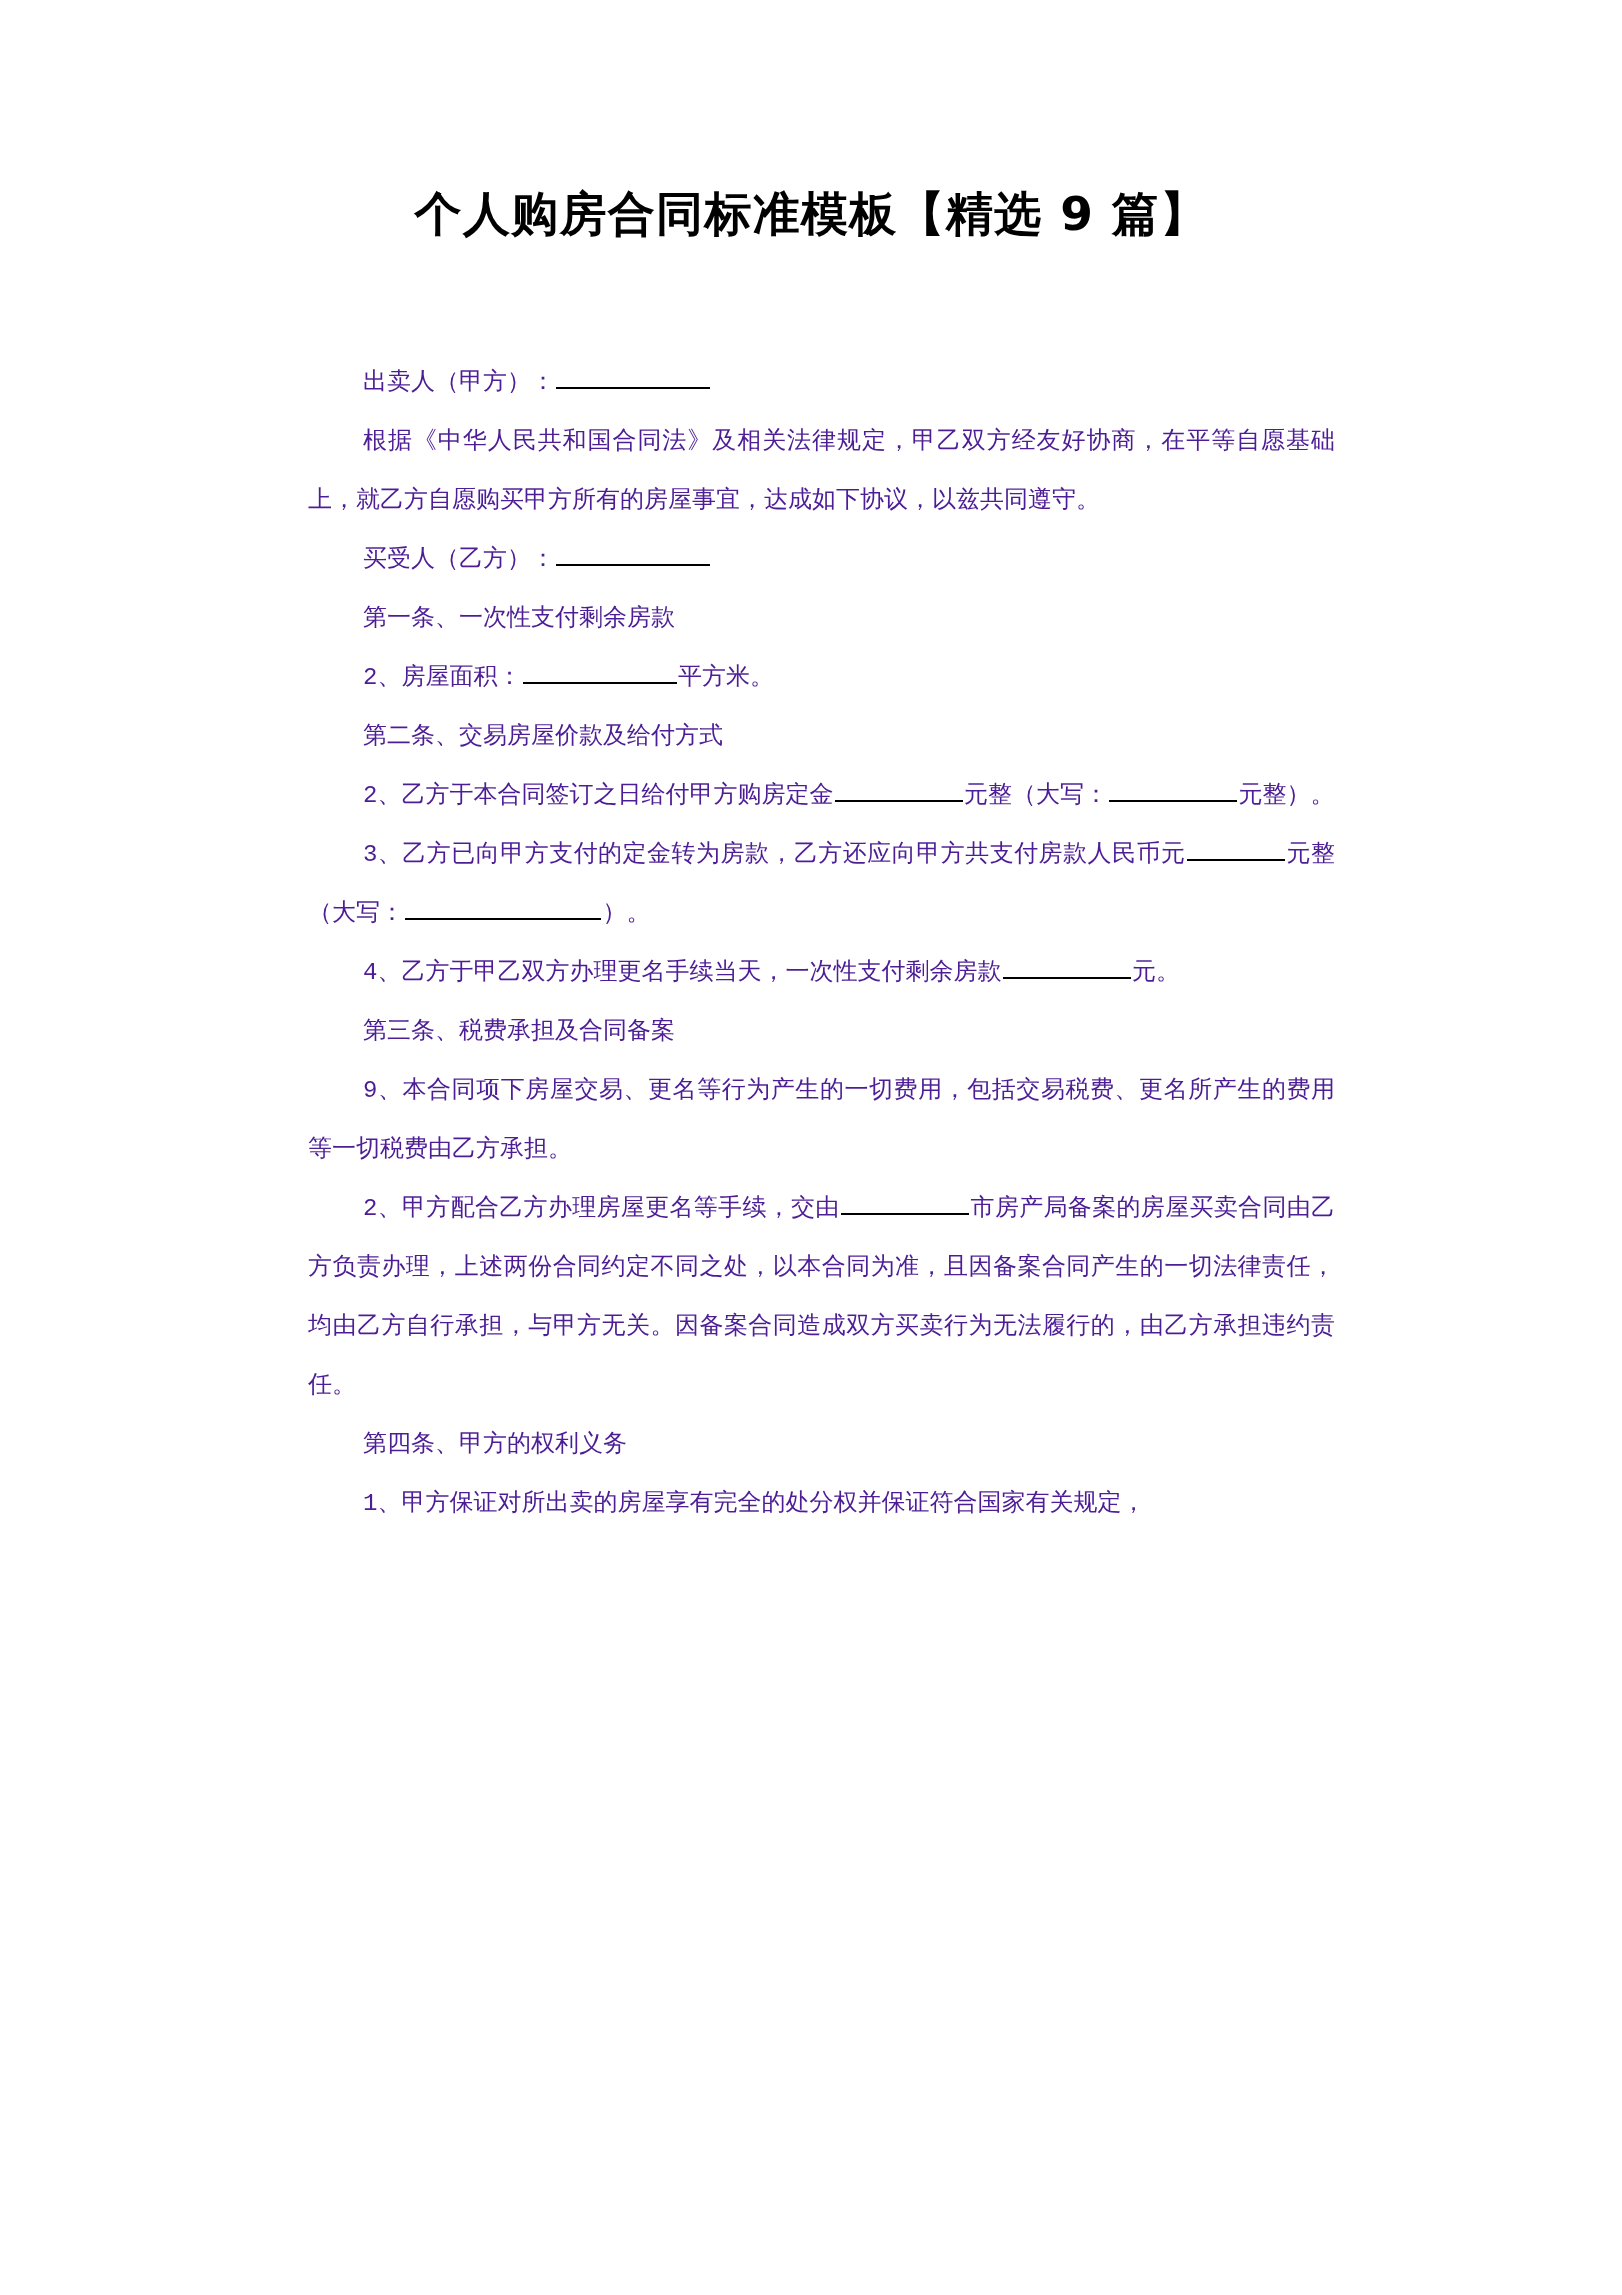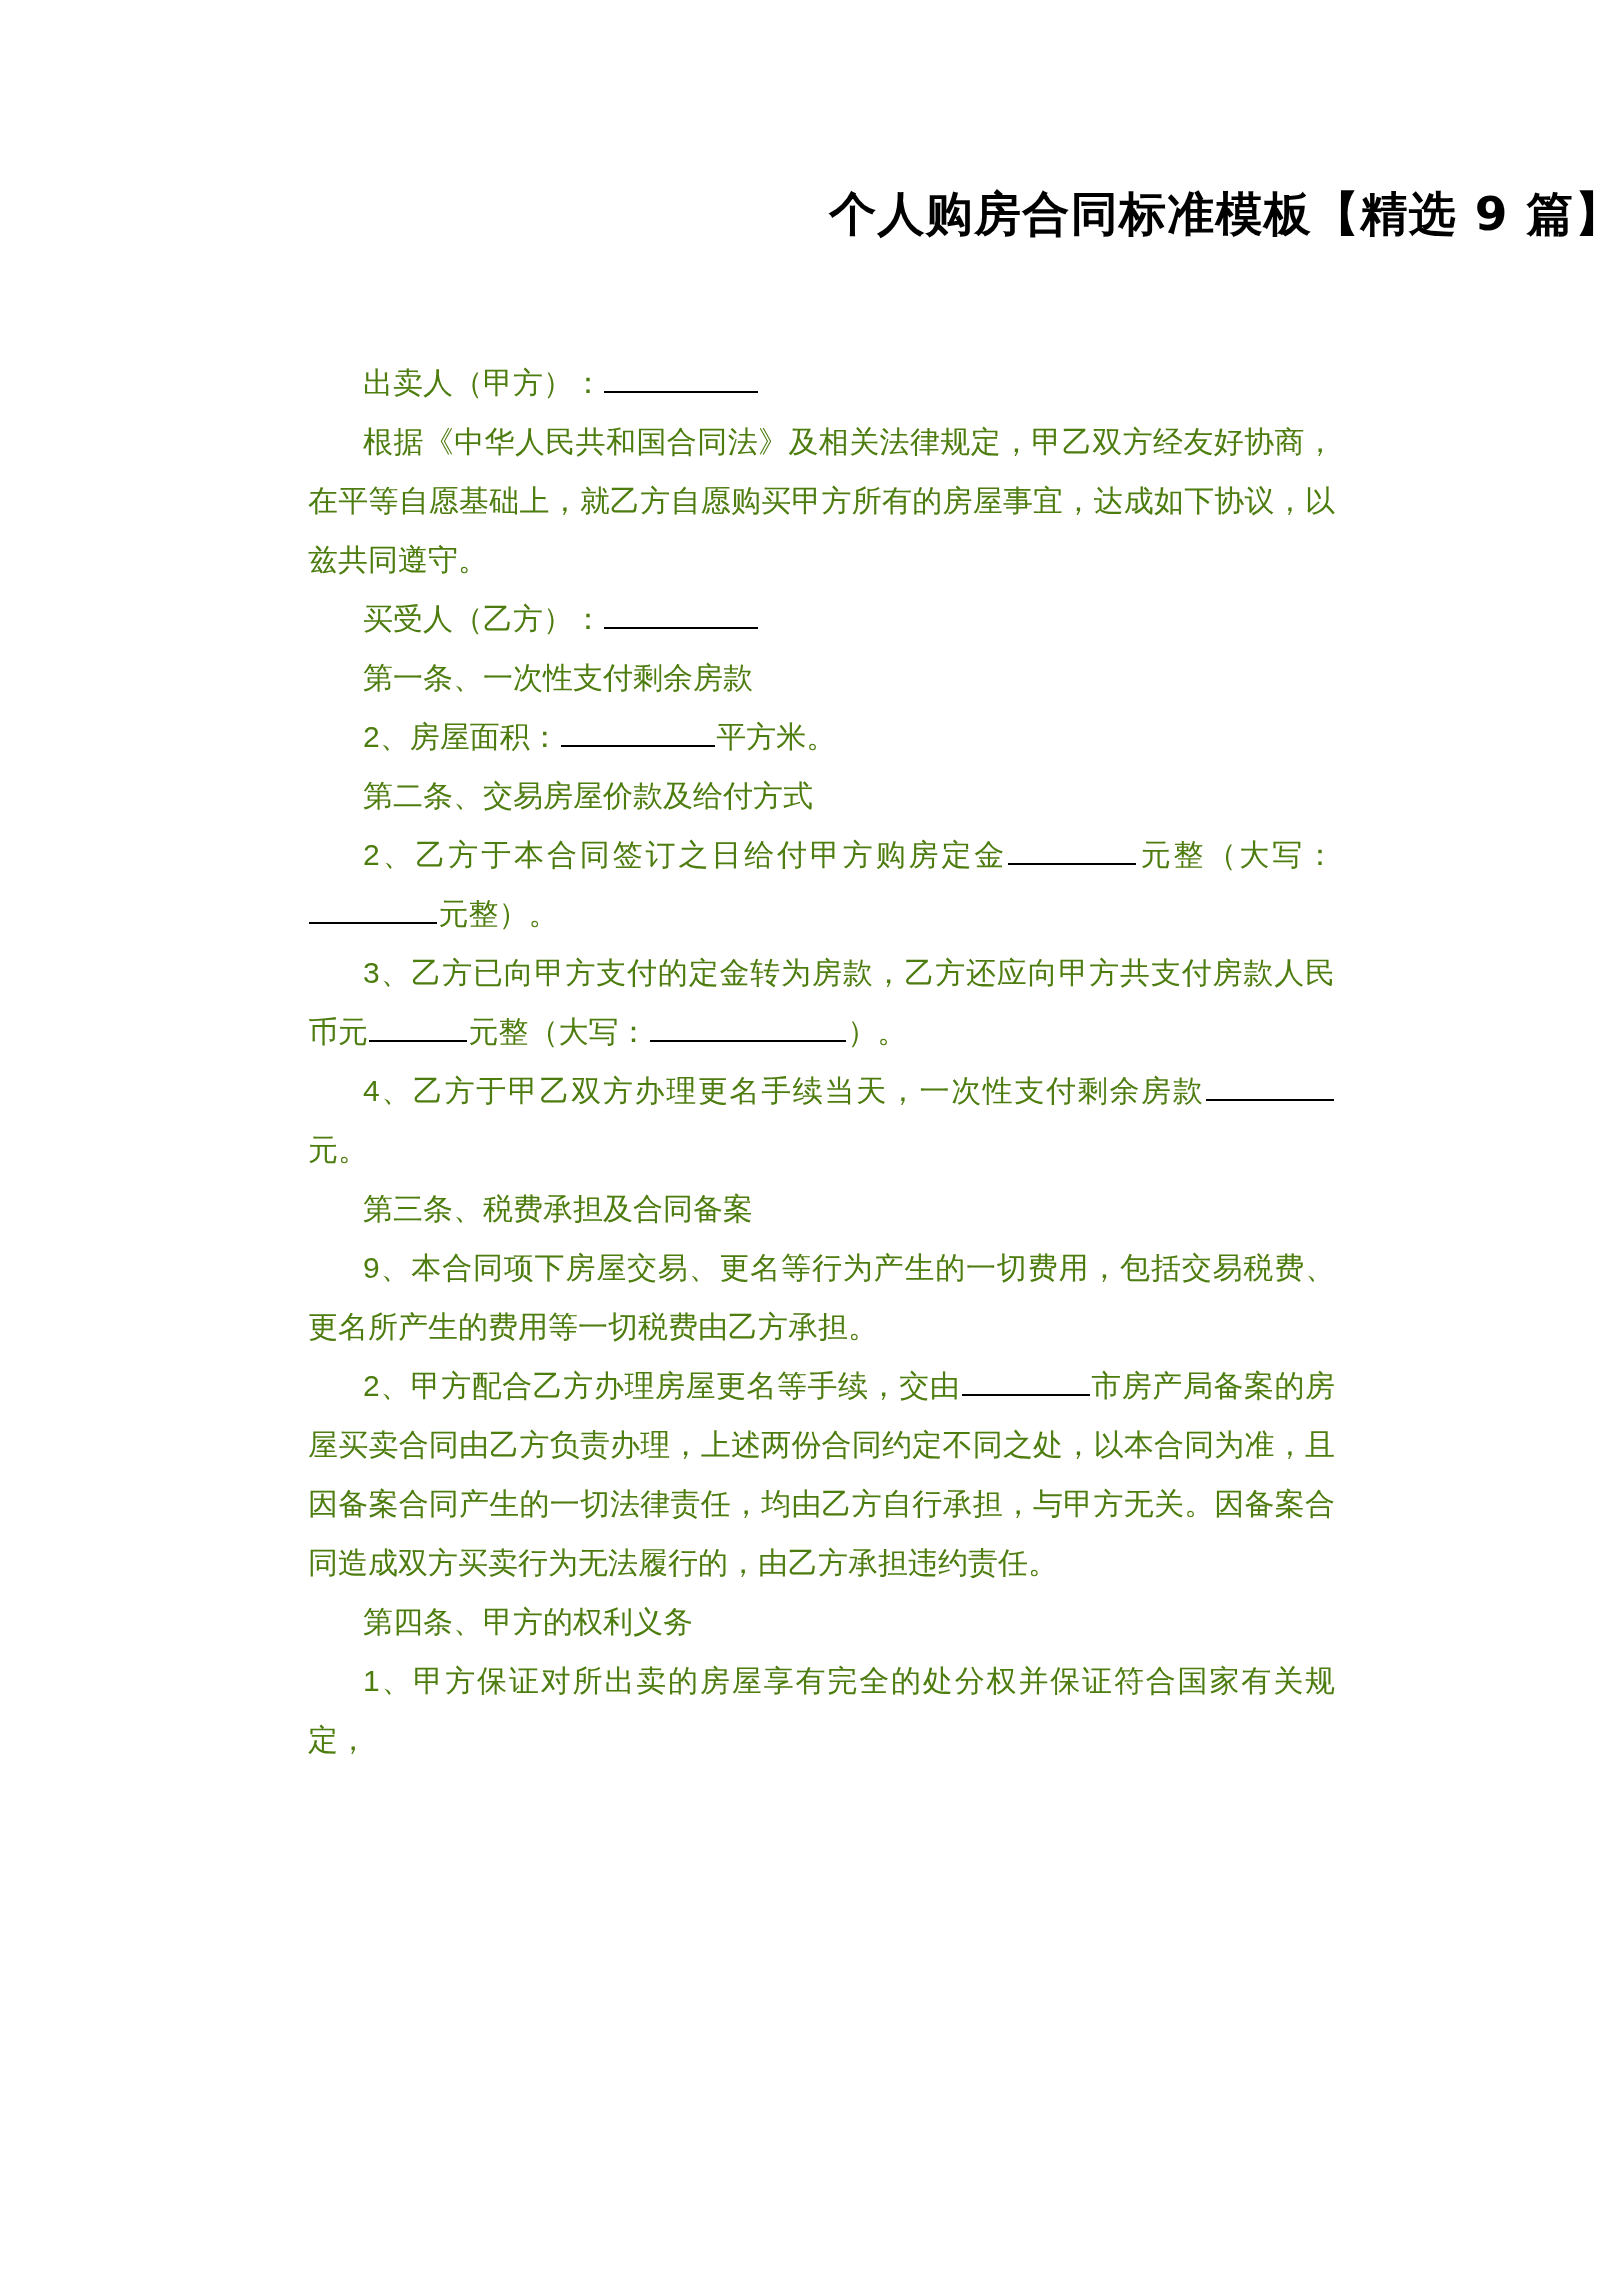--- a/index.html
+++ b/index.html
@@ -26,46 +26,46 @@
     overflow: hidden;
   }
 
   .doc-title {
     margin: 0;
     padding: 0;
     position: absolute;
     left: 0;
     right: 0;
     top: 187px;
-    text-align: right;
+    text-align: center;
     font-family: "DejaVu Sans", "Liberation Sans", sans-serif;
     font-weight: bold;
     font-size: 47px;
     line-height: 1.15;
     letter-spacing: 1.3px;
     color: #000000;
   }
 
   .body-block {
     position: absolute;
     left: 308px;
     top: 353px;
     width: 1027px;
   }
 
   p.para {
     margin: 0 0 0 0;
     padding: 0;
-    font-size: 30px;
+    font-size: 24px;
     line-height: 59px;
     text-align: justify;
     text-justify: inter-ideograph;
     text-indent: 0;
-    color: #4d7c0f;
-    font-family: Liberation Sans, sans-serif;
+    color: #4c1d95;
+    font-family: Liberation Mono, monospace;
     word-break: break-all;
   }
 
   p.indent {
     text-indent: 55px;
   }
 
   
   .blank {
     display: inline-block;

